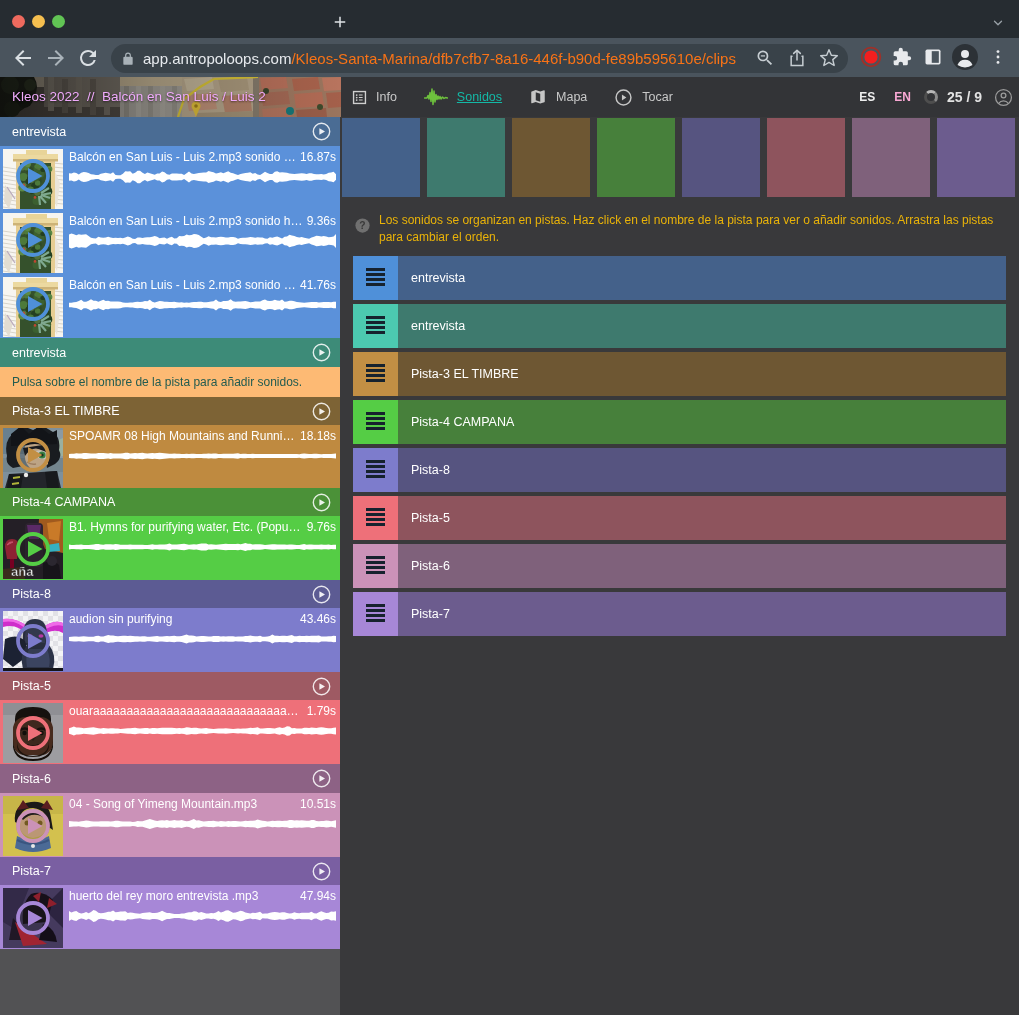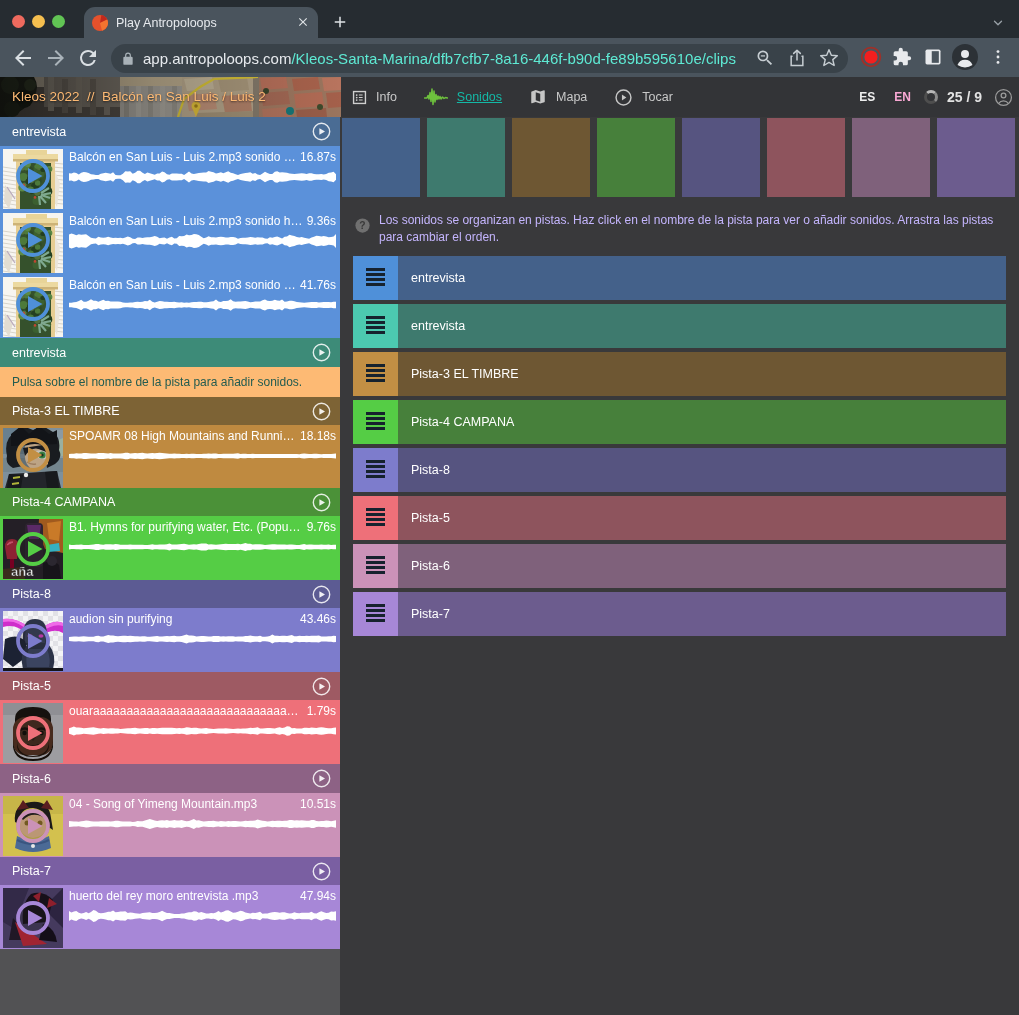--- a/index.html
+++ b/index.html
@@ -16,27 +16,27 @@
 .tab .ttl { margin-left:8px; color:#e7eaee; font-size:12.5px; }
 .tab .cls { position:absolute; right:8px; top:8px; }
 .newtab { position:absolute; left:331px; top:13px; }
 .chev { position:absolute; right:14px; top:16px; }
 .toolbar { position:absolute; left:0; top:38px; width:100%; height:39px; background:#4a545d; }
 .tbi { position:absolute; top:8px; }
 .omni { position:absolute; left:111px; top:44px; width:737px; height:29px; border-radius:14.5px;
   background:#394249; display:flex; align-items:center; }
 .omni .lock { margin-left:10px; }
 .omni .url { margin-left:8px; font-size:15px; color:#e7eaee; white-space:nowrap; }
-.omni .url span { color:#5eead4; }
+.omni .url span { color:#f97316; }
 .oic { position:absolute; top:48px; }
 
 
 .appheader { position:absolute; left:0; top:77px; width:100%; height:40px; background:#333437; }
 .photo { position:absolute; left:0; top:0; width:341px; height:40px; overflow:hidden; }
-.crumb { position:absolute; left:12px; top:12px; color:#fdba74; font-size:13.5px; z-index:3;
+.crumb { position:absolute; left:12px; top:12px; color:#f0abfc; font-size:13.5px; z-index:3;
   text-shadow:0 1px 2px rgba(0,0,0,0.55); white-space:nowrap; }
 .nav { position:absolute; left:352px; top:0; height:40px; display:flex; align-items:center; }
 .navit { display:flex; align-items:center; margin-right:27px; color:#c9c9c9; font-size:12.5px; }
 .navit svg { margin-right:9px; }
 .navit.sel { color:#14b8a6;text-decoration:underline; }
 .hdr-r { position:absolute; right:6px; top:0; height:40px; display:flex; align-items:center; }
 .es { color:#eee; font-size:12px; font-weight:bold; margin-left:15px; margin-right:19px; }
 .en { color:#f9a8d4; font-size:12px; font-weight:bold; margin-right:13px; }
 .spin { width:14px; height:14px; border-radius:50%; border:3px solid #4e4e4e;
   border-top-color:#b9b9b9; border-right-color:#8c8c8c; margin-right:9px; }
@@ -53,21 +53,21 @@
 .cbody { position:absolute; left:69px; top:4px; right:4px; }
 .crow { display:flex; color:#fff; font-size:12px; }
 .ctitle { flex:1; white-space:nowrap; overflow:hidden; text-overflow:ellipsis; }
 .cdur { margin-left:4px; }
 .wv { margin-top:5px; }
 .pulsa { padding:8px 12px 0; color:#235c50; font-size:12px; }
 
 
 .mainbg { position:absolute; left:340px; top:117px; right:0; bottom:0; background:#39393b; }
 .swatch { position:absolute; top:118px; width:78px; height:79px; }
-.hint { position:absolute; left:379px; top:212px; width:640px; color:#c4b5fd; font-size:12px; line-height:16.5px; }
+.hint { position:absolute; left:379px; top:212px; width:640px; color:#eab308; font-size:12px; line-height:16.5px; }
 .hinticon { position:absolute; left:353px; top:216px; }
 .trow { position:absolute; left:353px; width:653px; height:44px; color:#fff; }
 .thandle { position:absolute; left:0; top:0; width:45px; height:44px; }
 .burger { position:absolute; left:13px; top:12px; }
 .burger i { display:block; width:19px; height:2.6px; background:#16222e; margin-bottom:2.4px; }
 .tname { position:absolute; left:58px; top:15px; font-size:12.5px; }
 </style></head>
 <body>
 <div id="page">
 
@@ -874,35 +874,20 @@
           <circle cx="12" cy="9.5" r="3" fill="none" stroke="#9b9b9b" stroke-width="1.6"></circle>
           <path d="M5.8 19.3a8 8 0 0 1 12.4 0" fill="none" stroke="#9b9b9b" stroke-width="1.6"></path>
         </svg>
  </div>
 </div>
 
 <div class="tabstrip">
  <div class="tl" style="left:12px;background:#ee6a5e"></div>
  <div class="tl" style="left:32px;background:#f5bf4f"></div>
  <div class="tl" style="left:52px;background:#61c454"></div>
- <div class="tab">
-   <span class="fav">
-          <svg width="16" height="16" viewBox="0 0 16 16">
-            <circle cx="8" cy="8" r="8" fill="#e5512c"></circle>
-            <path d="M8 8 L9.4 0.12 A8 8 0 0 1 15.2 4.4 Z" fill="#c2291c"></path>
-            <path d="M8 8 L15.2 4.6 A8 8 0 0 1 10 15.7 Z" fill="#f4742f"></path>
-          </svg>
-        </span>
-   <span class="ttl">Play Antropoloops</span>
-   <span class="cls">
-          <svg width="14" height="14" viewBox="0 0 24 24">
-            <path d="M19 6.4 17.6 5 12 10.6 6.4 5 5 6.4 10.6 12 5 17.6 6.4 19 12 13.4 17.6 19 19 17.6 13.4 12z" fill="#dfe3e6"></path>
-          </svg>
-        </span>
- </div>
  <div class="newtab">
         <svg width="18" height="18" viewBox="0 0 24 24">
           <path d="M11 5h2v6h6v2h-6v6h-2v-6H5v-2h6z" fill="#dfe3e6"></path>
         </svg>
       </div>
  <div class="chev">
         <svg width="14" height="14" viewBox="0 0 24 24">
           <path d="M6 9l6 6 6-6" fill="none" stroke="#9aa2a8" stroke-width="2.2" stroke-linecap="round" stroke-linejoin="round"></path>
         </svg>
       </div>

